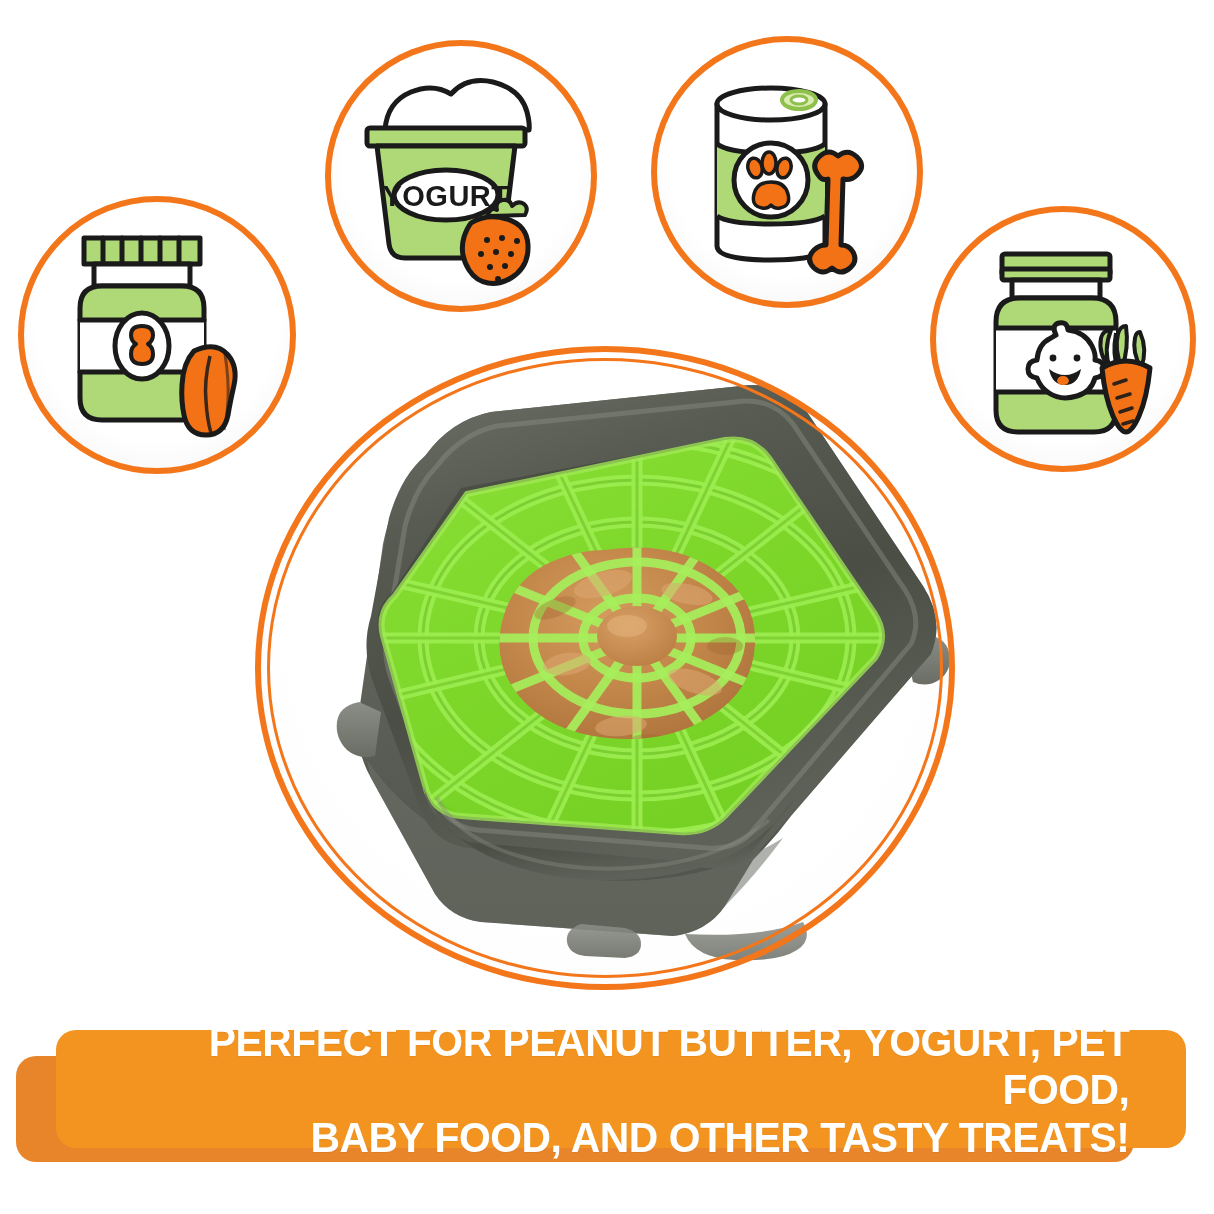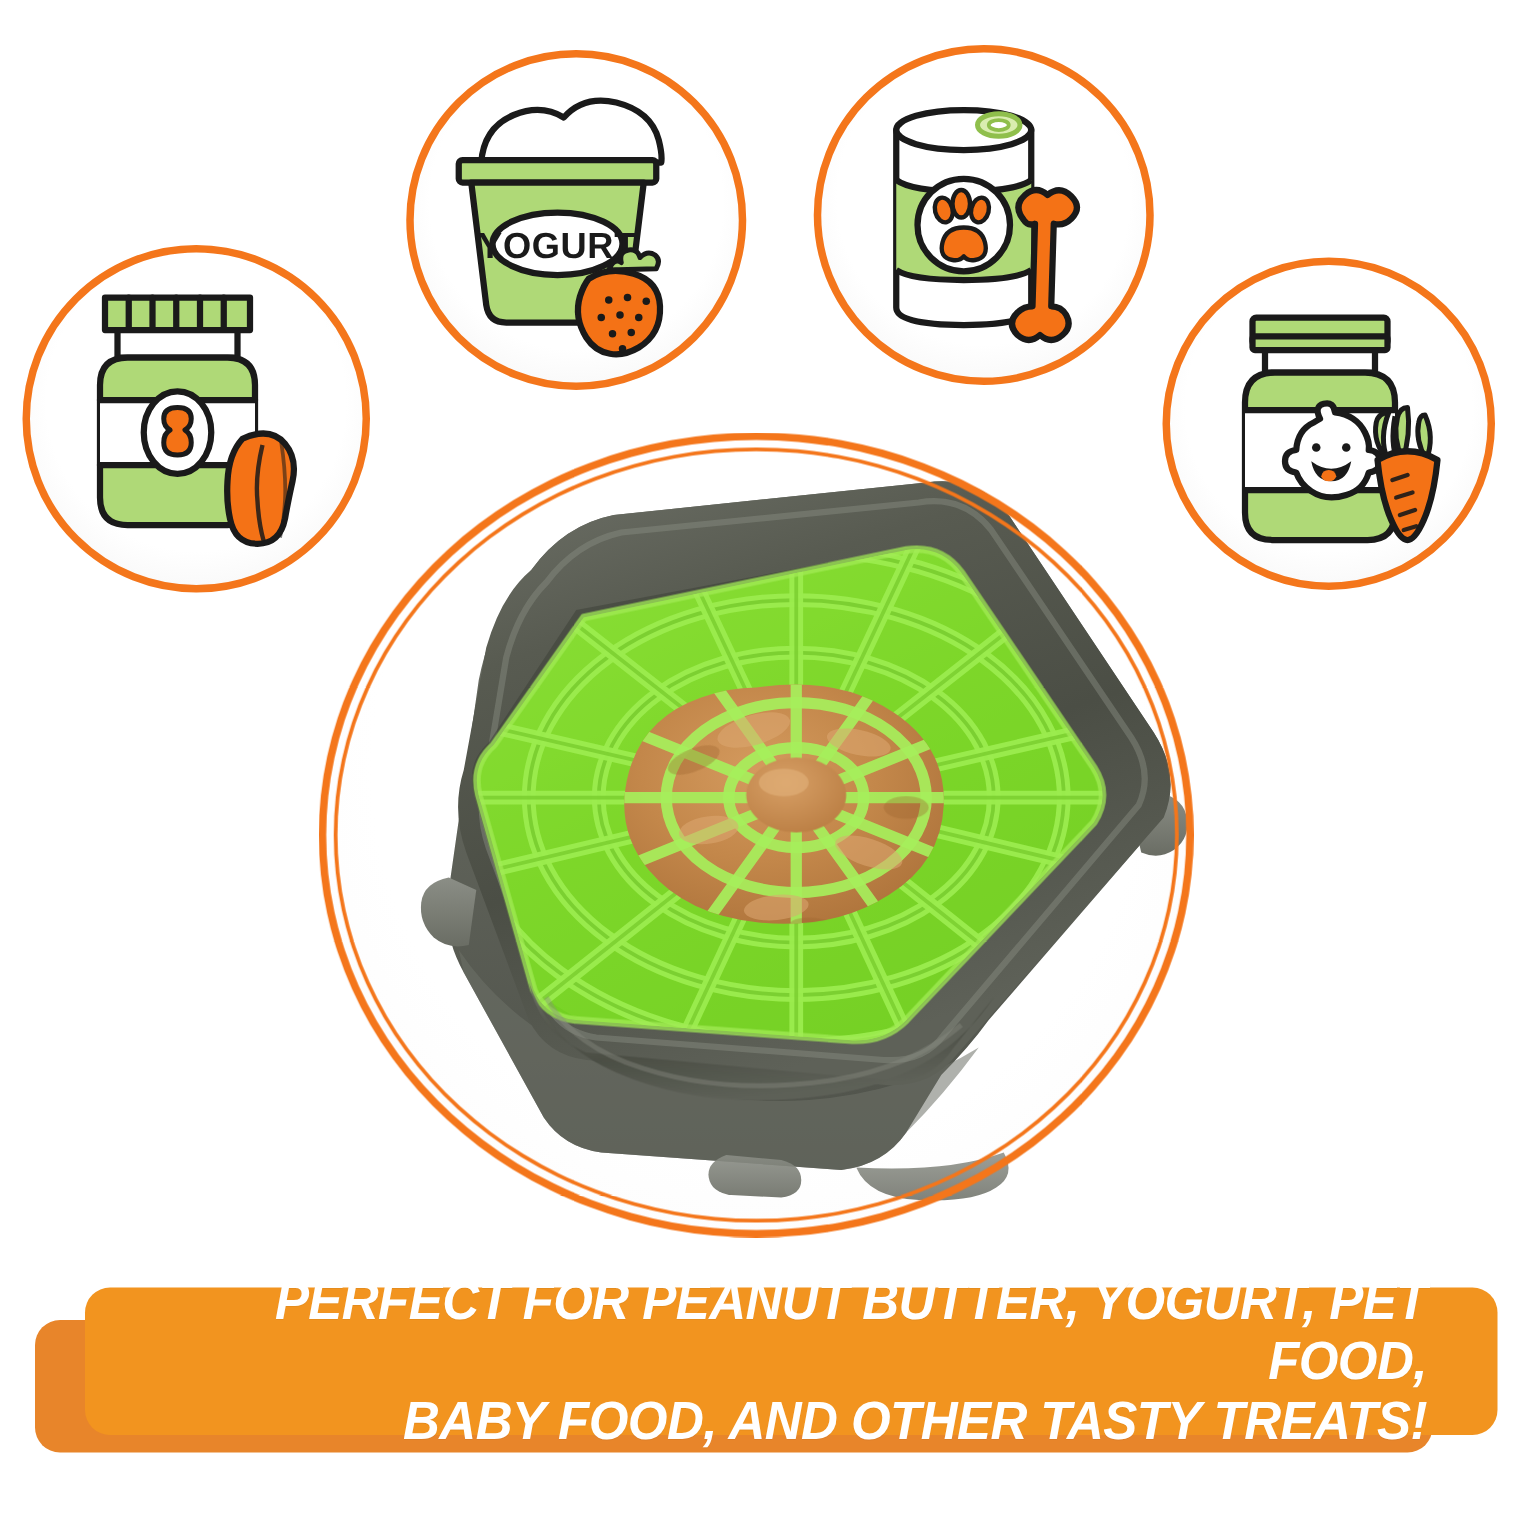--- a/index.html
+++ b/index.html
@@ -411,21 +411,21 @@
 
         <path d="M168 440 Q176 480 214 496 L452 518 Q488 522 508 492 L540 452
                  Q500 512 420 528 Q316 546 238 512 Q186 490 168 440 Z" fill="url(#bowlRim)" opacity="0.98"></path>
         <path d="M182 452 Q200 486 246 504 Q320 532 412 518 Q474 508 514 474" fill="none" stroke="#8A8D83" stroke-width="4" opacity="0.4"></path>
       </svg>
     </div>
     <div class="ring-outer"></div>
     <div class="ring-inner"></div>
   </div>
 
-  <div class="banner-wrap" style="left:28px;top:1030px;width:1042px;height:150px;font-style:italic;">
+  <div class="banner-wrap" style="left:16px;top:1030px;width:1042px;height:150px;">
     <div class="banner-back" style="left:0px;top:26px;width:1118px;height:106px;"></div>
     <div class="banner-front" style="left:40px;top:0px;width:1130px;height:118px;">
       <div class="banner-text">PERFECT FOR PEANUT BUTTER, YOGURT, PET FOOD,
 BABY FOOD, AND OTHER TASTY TREATS!</div>
     </div>
   </div>
 
 </div>
 
 </body></html>

